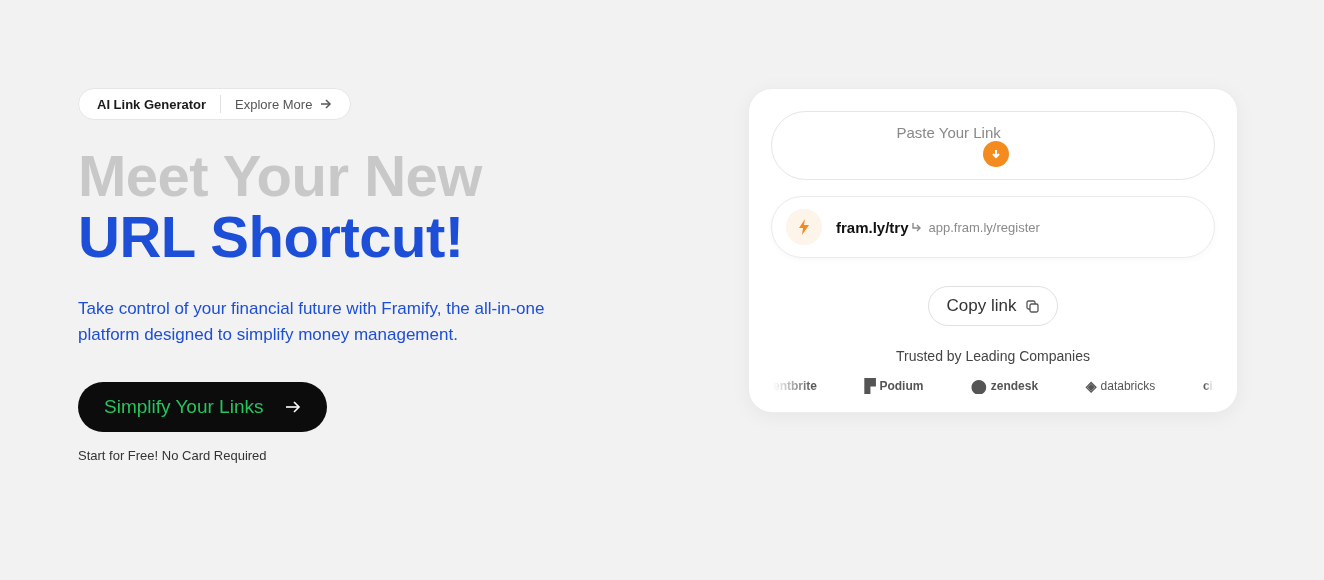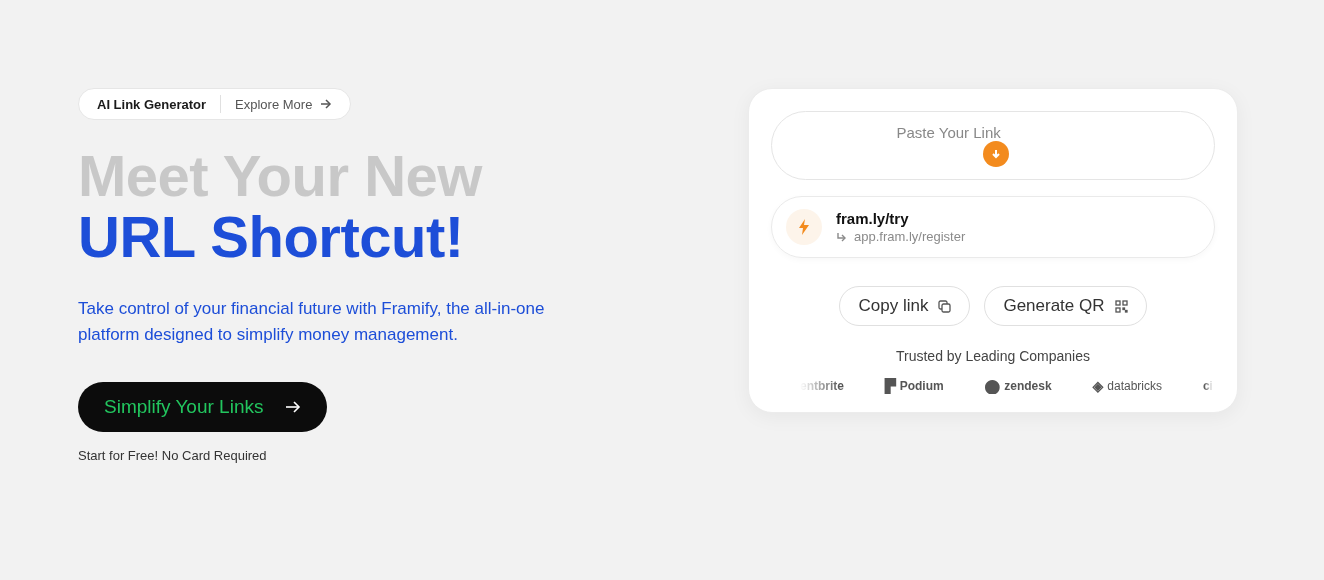--- a/index.html
+++ b/index.html
@@ -20,32 +20,32 @@
   .right { width: 490px; position: relative; }
   .card { background: #fff; border-radius: 24px; border: 1px solid #ececec; box-shadow: 0 4px 20px rgba(0,0,0,0.05); padding: 22px 22px 18px 22px; }
   .input-row { border: 1px solid #e5e5e5; border-radius: 999px; display: flex; align-items: center; padding: 12px 14px 12px 20px; margin-bottom: 16px; flex-direction: column; }
   .input-field { flex: 1; border: none; outline: none; font-size: 15px; background: transparent; color: #222; }
   .input-field::placeholder { color: #888; }
   .circle-btn { width: 26px; height: 26px; border-radius: 50%; background: #f38b1e; display: flex; align-items: center; justify-content: center; }
   .circle-btn svg { stroke: #fff; }
 
   .result-row { border: 1px solid #eaeaea; border-radius: 34px; display: flex; align-items: center; padding: 12px 18px 12px 14px; gap: 14px; box-shadow: 0 2px 6px rgba(0,0,0,0.03); margin-bottom: 28px; }
   .result-icon { width: 36px; height: 36px; border-radius: 50%; background: #fdf4ea; display: flex; align-items: center; justify-content: center; }
-  .result-text { display: flex; flex-direction: column; gap: 2px; }
+  .result-text { display: flex; flex-direction: row; gap: 2px; }
   .result-short { font-size: 15px; font-weight: 700; color: #111; }
   .result-long { font-size: 13px; color: #8a8a8a; display: flex; align-items: center; gap: 6px; }
   .result-long svg { flex-shrink: 0; }
 
   .action-row { display: flex; justify-content: center; gap: 14px; margin-bottom: 22px; }
   .ghost-btn { display: inline-flex; align-items: center; gap: 10px; border: 1px solid #e0e0e0; background: #fff; border-radius: 999px; padding: 9px 18px; font-size: 17px; color: #333; cursor: pointer; }
 
   .trusted { text-align: center; }
   .trusted-title { font-size: 14px; color: #444; margin-bottom: 14px; }
   .logo-row { display: flex; justify-content: space-between; align-items: center; gap: 10px; padding: 0 2px; overflow: hidden; position: relative; }
-  .logo-item { font-size: 12px; font-weight: 700; color: #555; white-space: nowrap; display: inline-flex; align-items: center; gap: 4px; margin-left: 27px; }
+  .logo-item { font-size: 12px; font-weight: 700; color: #555; white-space: nowrap; display: inline-flex; align-items: center; gap: 4px; }
   .logo-item.faded-left { background: linear-gradient(90deg, rgba(255,255,255,1) 0%, rgba(85,85,85,1) 90%); -webkit-background-clip: text; background-clip: text; color: transparent; }
   .logo-item.faded-right { background: linear-gradient(90deg, rgba(85,85,85,1) 10%, rgba(255,255,255,1) 100%); -webkit-background-clip: text; background-clip: text; color: transparent; }
   .logo-item .glyph { font-size: 14px; }
 </style>
 </head>
 <body>
 
 <div class="page">
 
   <div class="left">
@@ -112,30 +112,20 @@
       </div>
 
       <div class="action-row">
         <button class="ghost-btn">
           <span>Copy link</span>
           <svg width="13" height="13" viewBox="0 0 13 13" fill="none" stroke="#555" stroke-width="1.3">
               <rect x="4" y="4" width="8" height="8" rx="1.5"></rect>
               <path d="M9 4 V2.5 A1.5 1.5 0 0 0 7.5 1 H2.5 A1.5 1.5 0 0 0 1 2.5 V7.5 A1.5 1.5 0 0 0 2.5 9 H4"></path>
             </svg>
         </button>
-        <button class="ghost-btn">
-          <span>Generate QR</span>
-          <svg width="13" height="13" viewBox="0 0 13 13" fill="none" stroke="#555" stroke-width="1.3">
-              <rect x="1" y="1" width="4" height="4"></rect>
-              <rect x="8" y="1" width="4" height="4"></rect>
-              <rect x="1" y="8" width="4" height="4"></rect>
-              <rect x="8" y="8" width="1.5" height="1.5" fill="#555"></rect>
-              <rect x="10.5" y="10.5" width="1.5" height="1.5" fill="#555"></rect>
-            </svg>
-        </button>
       </div>
 
       <div class="trusted">
         <div class="trusted-title">Trusted by Leading Companies</div>
         <div class="logo-row">
           <span class="logo-item faded-left">entbrite</span>
           <span class="logo-item">
               <span class="glyph">▛</span>
               <span>Podium</span>
             </span>

